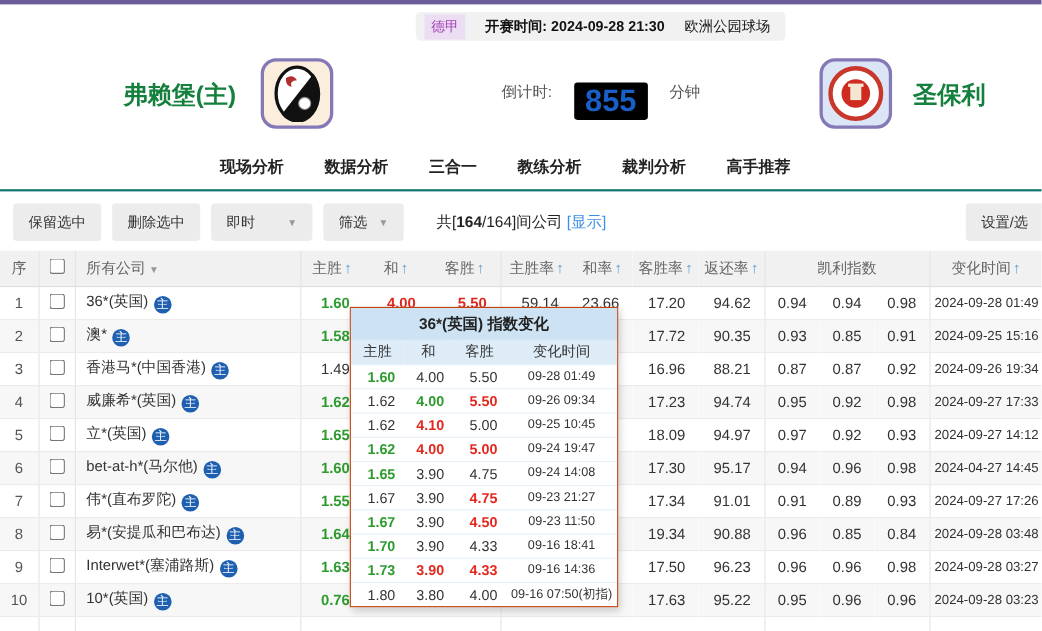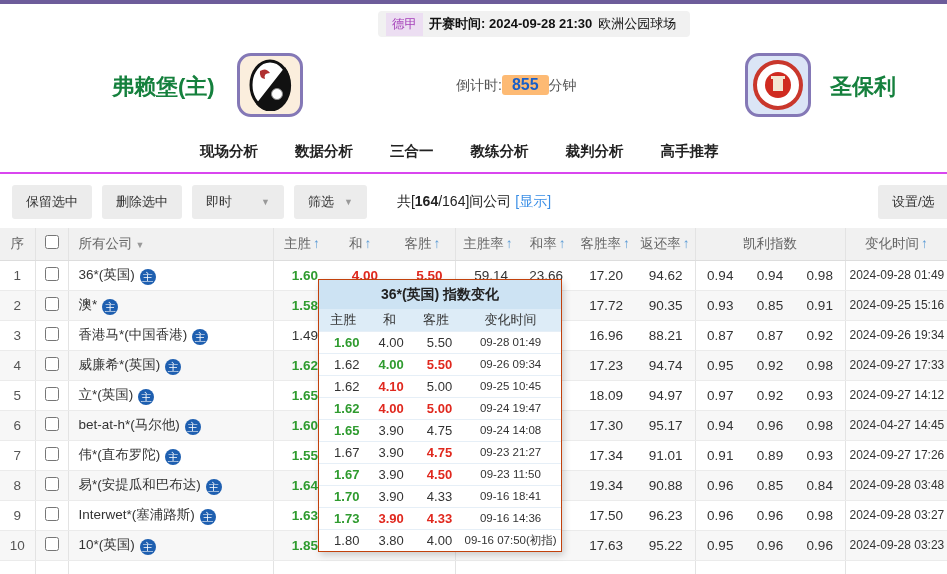--- a/index.html
+++ b/index.html
@@ -1,36 +1,36 @@
 <!DOCTYPE html>
 <html><head>
 <meta charset="utf-8">
 <style>
   *{box-sizing:border-box;margin:0;padding:0}
   html,body{width:947px;height:574px;overflow:hidden;background:#fff;
     font-family:"Liberation Sans","DejaVu Sans",sans-serif;color:#333;position:relative}
   .topstrip{height:4px;background:#6d5c9a;width:100%}
   
   .infopill{position:absolute;left:378px;top:11px;height:26px;background:#f1f1f1;border-radius:4px;
-    display:flex;align-items:center;gap:6px;padding:0 14px 0 8px;font-size:13px;color:#111;white-space:nowrap}
+    display:flex;align-items:center;gap:18px;padding:0 14px 0 8px;font-size:13px;color:#111;white-space:nowrap}
   .league{background:#ecdef2;color:#a43fb8;padding:3px 6px;font-size:12.5px}
   .kick{font-weight:700}
   
   .matchhdr{position:absolute;left:0;top:30px;width:947px;height:100px}
   .team-name{position:absolute;font-size:22px;font-weight:700;color:#15803d;top:42px}
   .home-name{left:112px}.away-name{left:830px}
   .logo{position:absolute;top:23px;width:66px;height:64px;border:3px solid #8478b6;border-radius:14px;
     display:flex;align-items:center;justify-content:center}
   .logo.home{left:237px;background:#fbeedd}
   .logo.away{left:745px;background:#dbe5f6}
-  .countdown{position:absolute;left:456px;top:45px;display:flex;align-items:flex-end;gap:0;font-size:14px;color:#555}
-  .cd-val{background:#fdba74;border-radius:3px;padding:1px 10px;font-size:16px;font-weight:700;color:#1a5fc8}
+  .countdown{position:absolute;left:456px;top:45px;display:flex;align-items:flex-start;gap:20px;font-size:14px;color:#555}
+  .cd-val{background:#000000;border-radius:3px;padding:1px 10px;font-size:28px;font-weight:700;color:#1a5fc8}
   
   .nav{position:absolute;left:0;top:130px;width:947px;height:44px;display:flex;align-items:center;gap:37px;
-    padding-left:200px;border-bottom:2px solid #d946ef;font-size:14.5px;font-weight:700;color:#222}
+    padding-left:200px;border-bottom:2px solid #0f766e;font-size:14.5px;font-weight:700;color:#222}
   .tab{cursor:pointer;white-space:nowrap}
   .tab.active{background:#ea4a0f;color:#fff;padding:7px 15px;border-radius:18px}
   
   .toolbar{position:absolute;left:0;top:176px;width:947px;height:52px;display:flex;align-items:center;gap:10px;padding-left:12px}
   .btn{background:#ececec;border-radius:3px;padding:8px 14px;font-size:13px;color:#333;cursor:pointer;white-space:nowrap}
   .dd{display:flex;align-items:center;gap:10px}
   .dd .ddv{color:#999;font-size:9px}
   .dd.wide{width:92px;justify-content:space-between}
   .count{margin-left:20px;font-size:14px;color:#222;white-space:nowrap}
   .count b{font-weight:700}
@@ -300,21 +300,21 @@
       <td class="r vr">96.23</td>
       <td class="c">0.96</td>
       <td class="c">0.96</td>
       <td class="c vr">0.98</td>
       <td class="time">2024-09-28 03:27</td>
     </tr>
     <tr>
       <td class="c vr sub">10</td>
       <td class="c vr"><input type="checkbox" style=""></td>
       <td class="l vr"><span>10*(英国)</span><span class="badge">主</span></td>
-      <td class="r t-down">1.85</td>
+      <td class="r t-down">0.76</td>
       <td class="r"></td>
       <td class="r vr"></td>
       <td class="r"></td>
       <td class="r"></td>
       <td class="r">17.63</td>
       <td class="r vr">95.22</td>
       <td class="c">0.95</td>
       <td class="c">0.96</td>
       <td class="c vr">0.96</td>
       <td class="time">2024-09-28 03:23</td>

